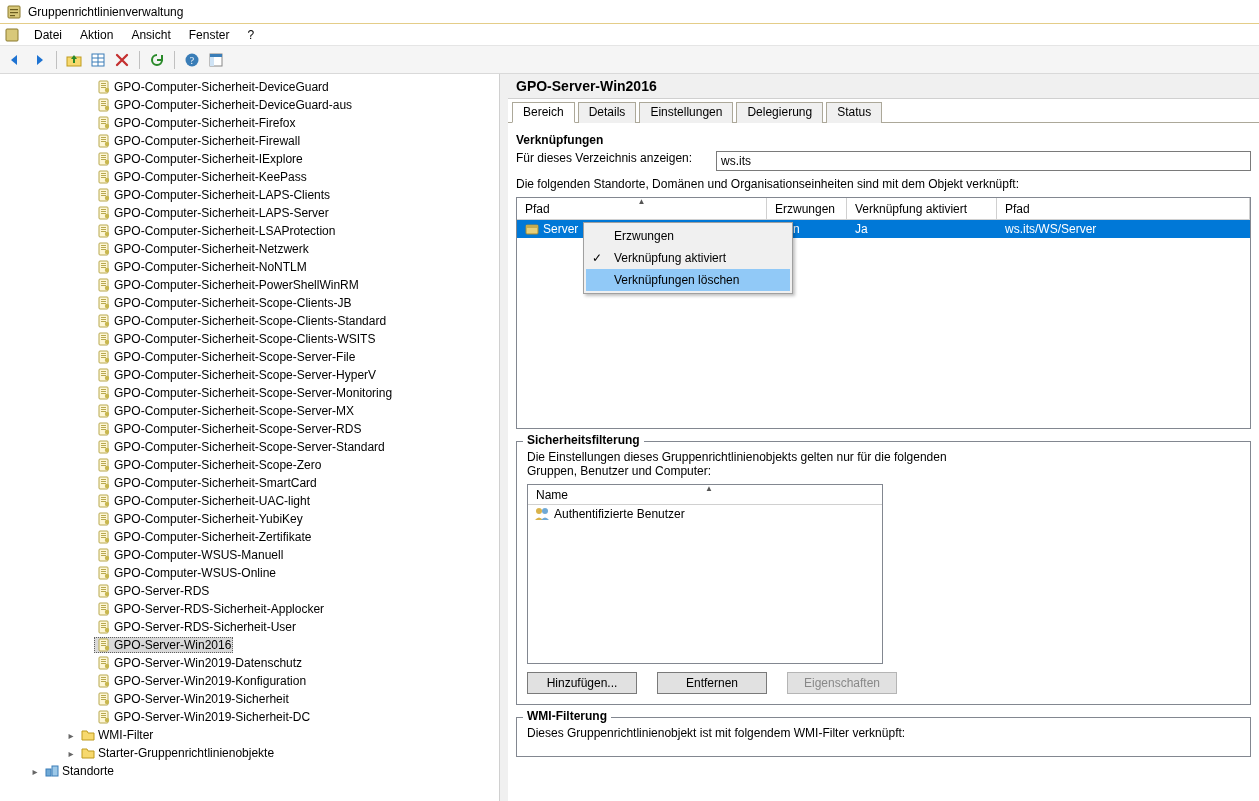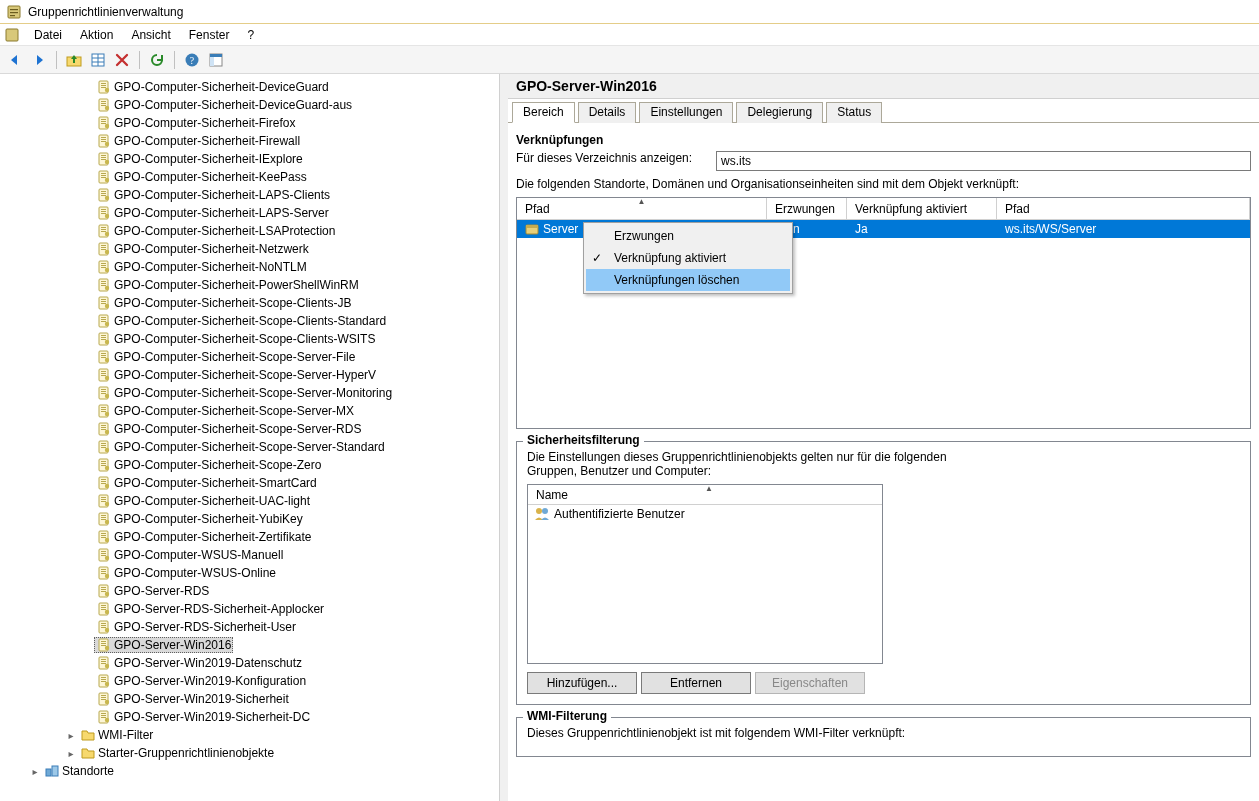--- a/index.html
+++ b/index.html
@@ -249,21 +249,21 @@
   }
   .sec-list .li {
     display: flex;
     align-items: center;
     gap: 4px;
     padding: 2px 6px;
     height: 18px;
   }
   .btn-row {
     display: flex;
-    gap: 4px;
+    gap: 20px;
     margin-top: 8px;
   }
   .btn {
     height: 22px;
     min-width: 110px;
     border: 1px solid #7a7a7a;
     background: #e1e1e1;
     cursor: default;
     font: inherit;
     padding: 0 10px;

